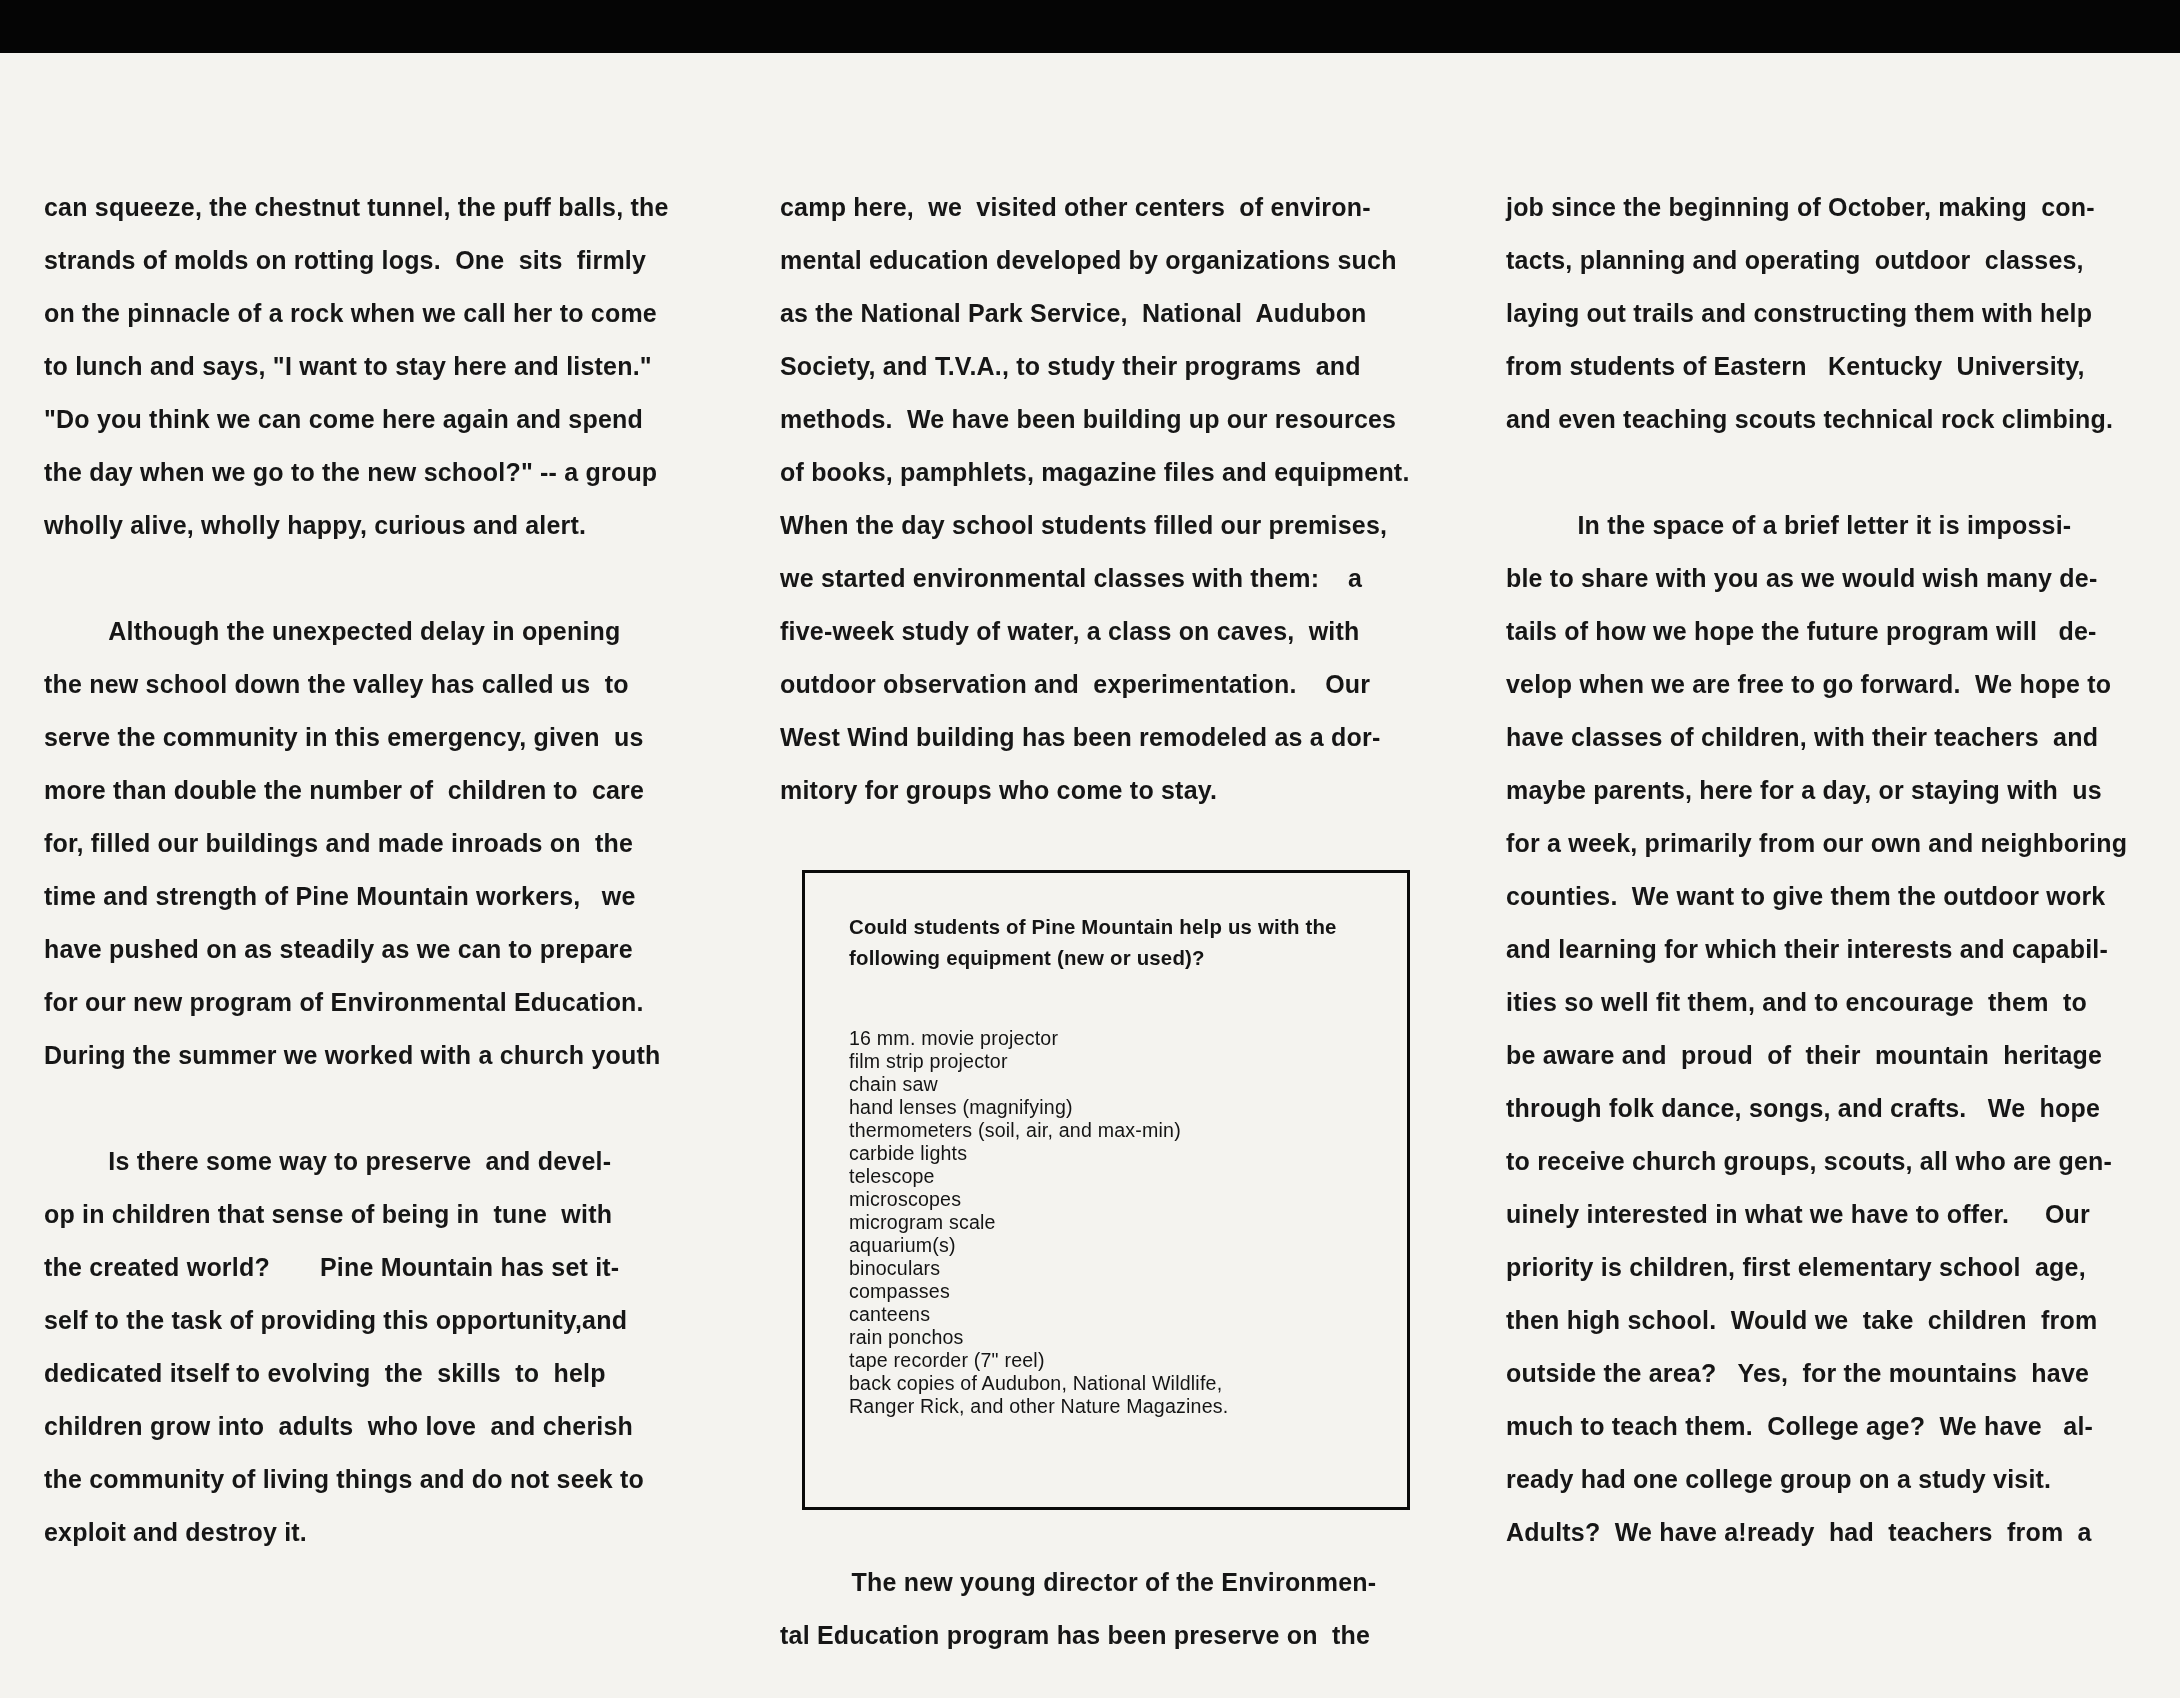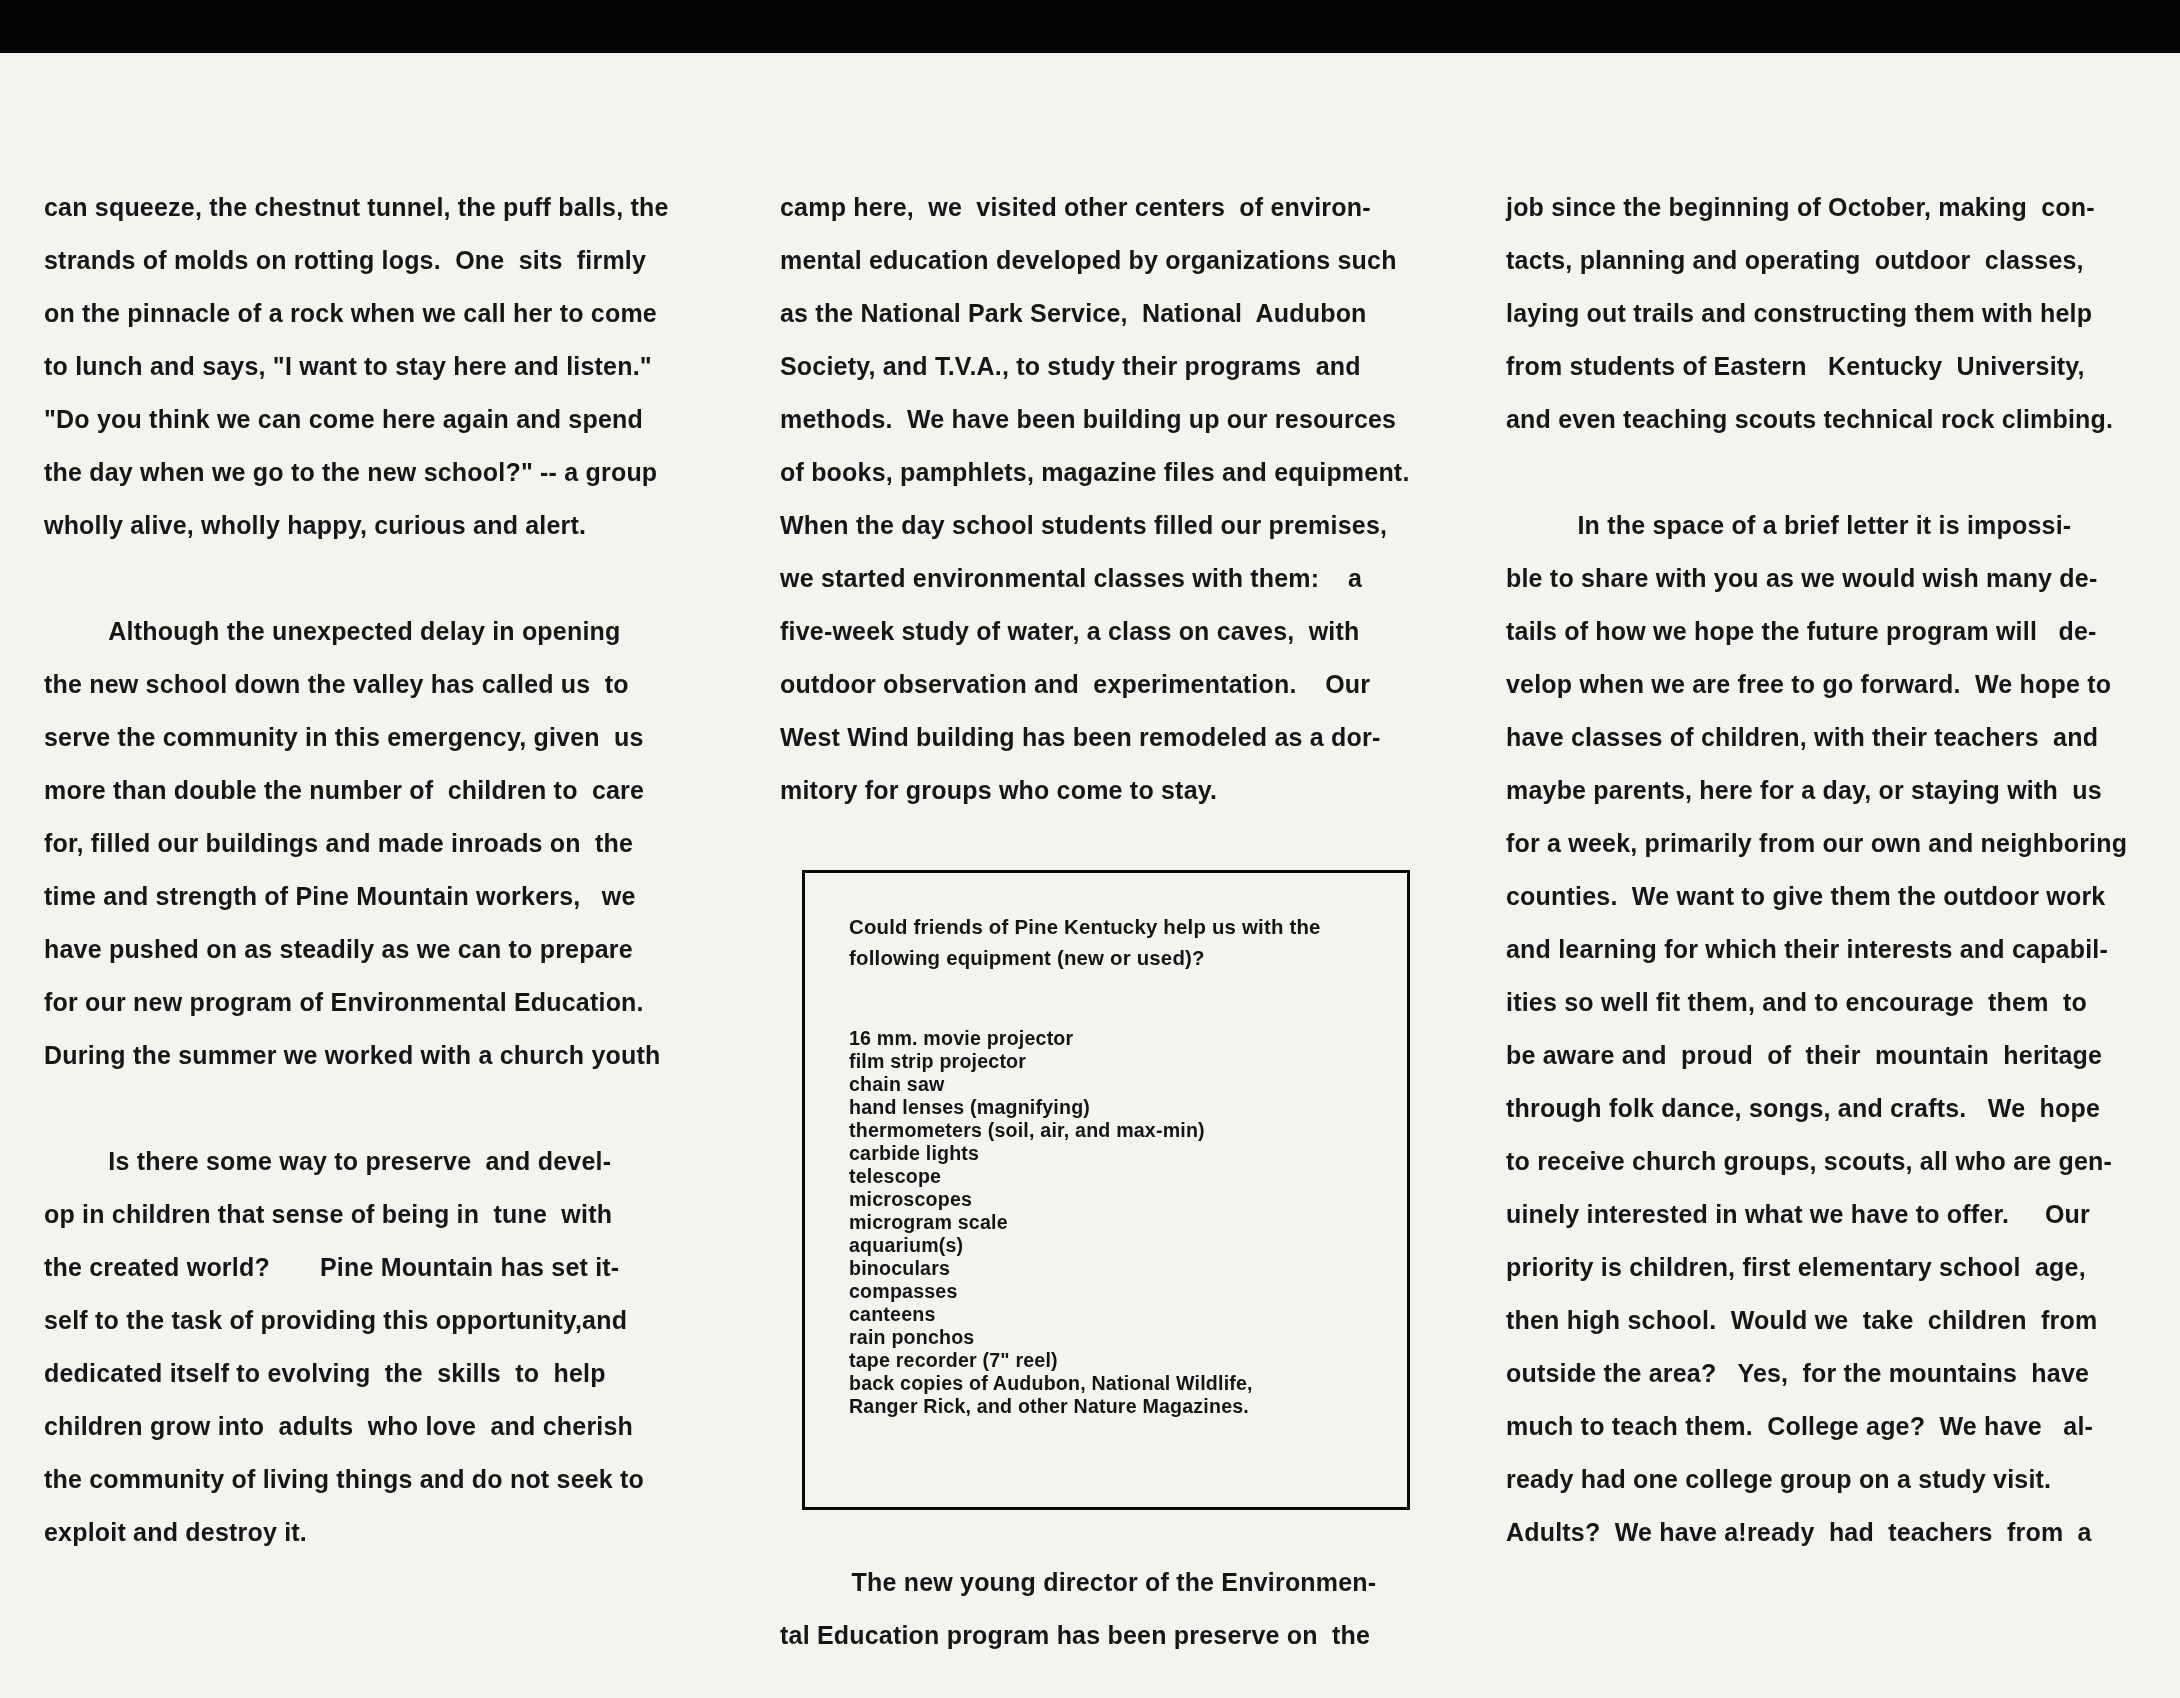--- a/index.html
+++ b/index.html
@@ -51,21 +51,21 @@
   .box-intro {
     font-size: 20.4px;
     font-weight: 700;
     line-height: 31px;
     margin: 0 0 17px 0;
     white-space: pre-wrap;
     color: #141414;
   }
   .box-items {
     font-size: 19.6px;
-    font-weight: 700;
+    font-weight: 400;
     line-height: 23px;
     margin: 0;
     white-space: pre-wrap;
     color: #141414;
   }
 </style>
 </head>
 <body>
 
 <div class="page">
@@ -107,21 +107,21 @@
 methods.  We have been building up our resources
 of books, pamphlets, magazine files and equipment.
 When the day school students filled our premises,
 we started environmental classes with them:    a
 five-week study of water, a class on caves,  with
 outdoor observation and  experimentation.    Our
 West Wind building has been remodeled as a dor-
 mitory for groups who come to stay.</p>
 
     <div class="equipment-box">
-      <p class="box-intro">Could friends of Pine Kentucky help us with the
+      <p class="box-intro">Could students of Pine Mountain help us with the
 following equipment (new or used)?</p>
       <p class="box-items">16 mm. movie projector
 film strip projector
 chain saw
 hand lenses (magnifying)
 thermometers (soil, air, and max-min)
 carbide lights
 telescope
 microscopes
 microgram scale

